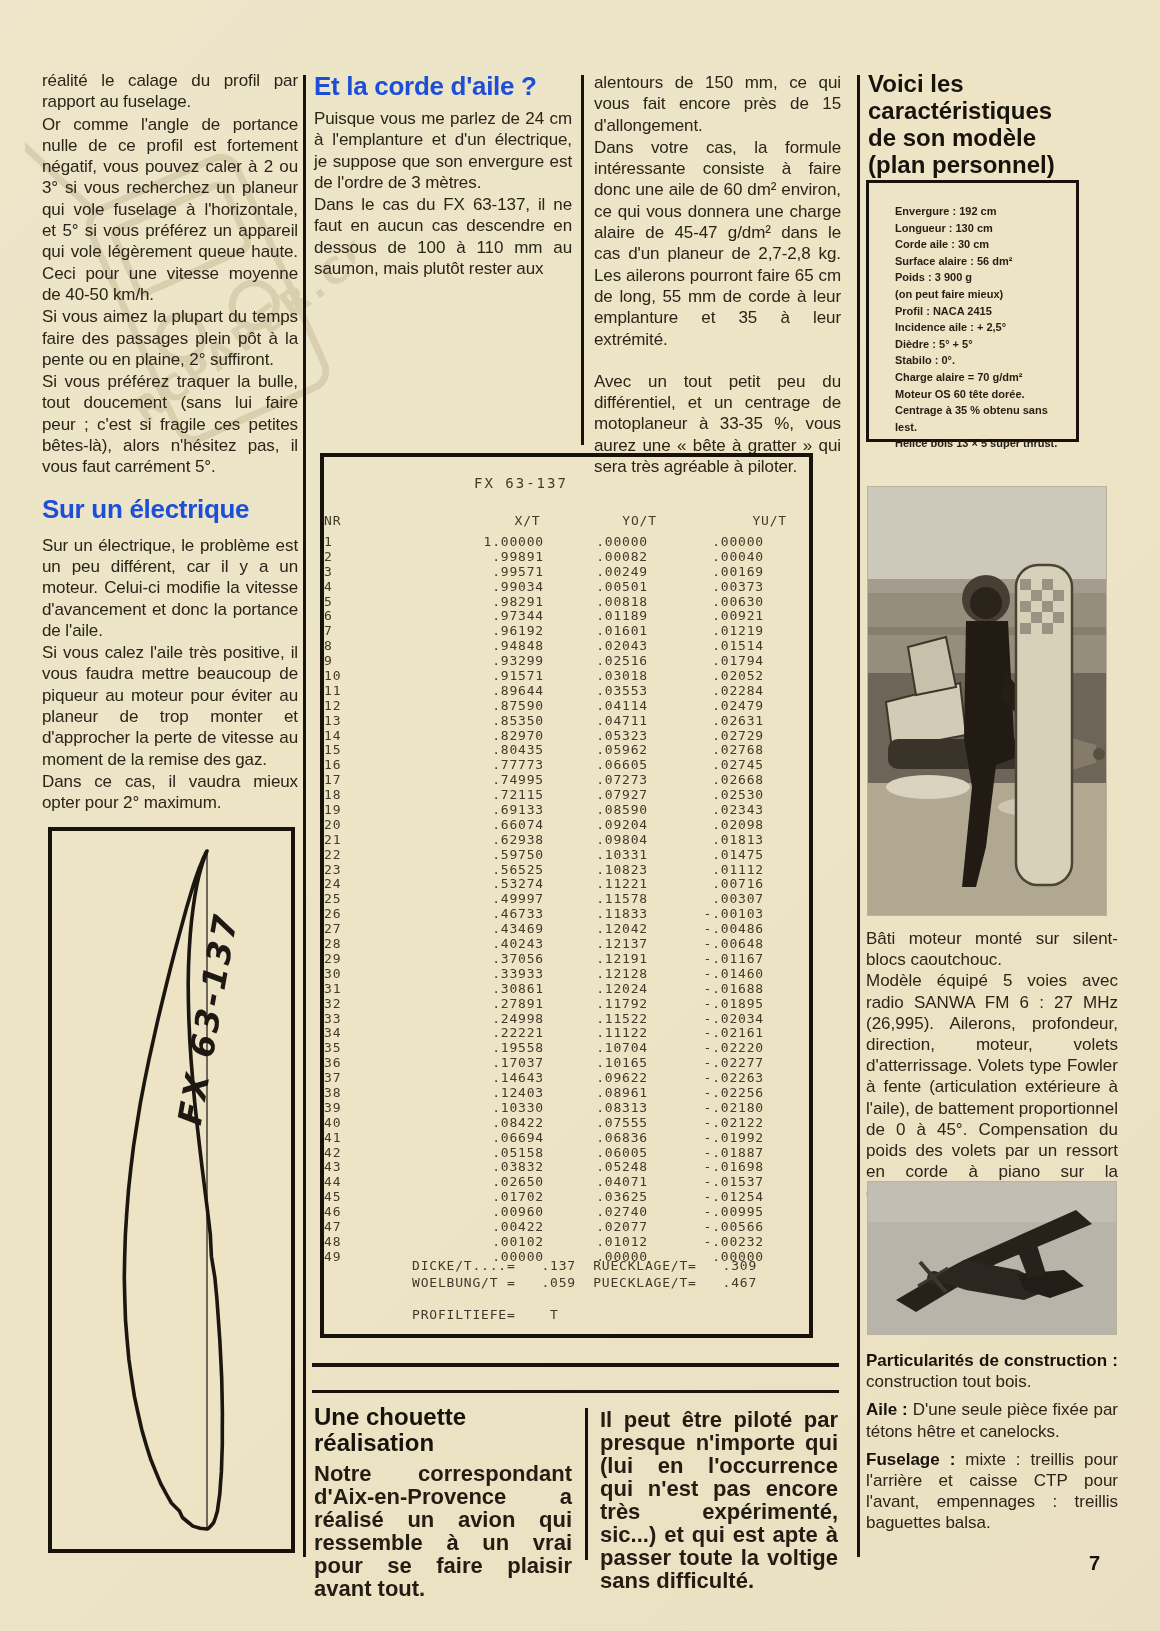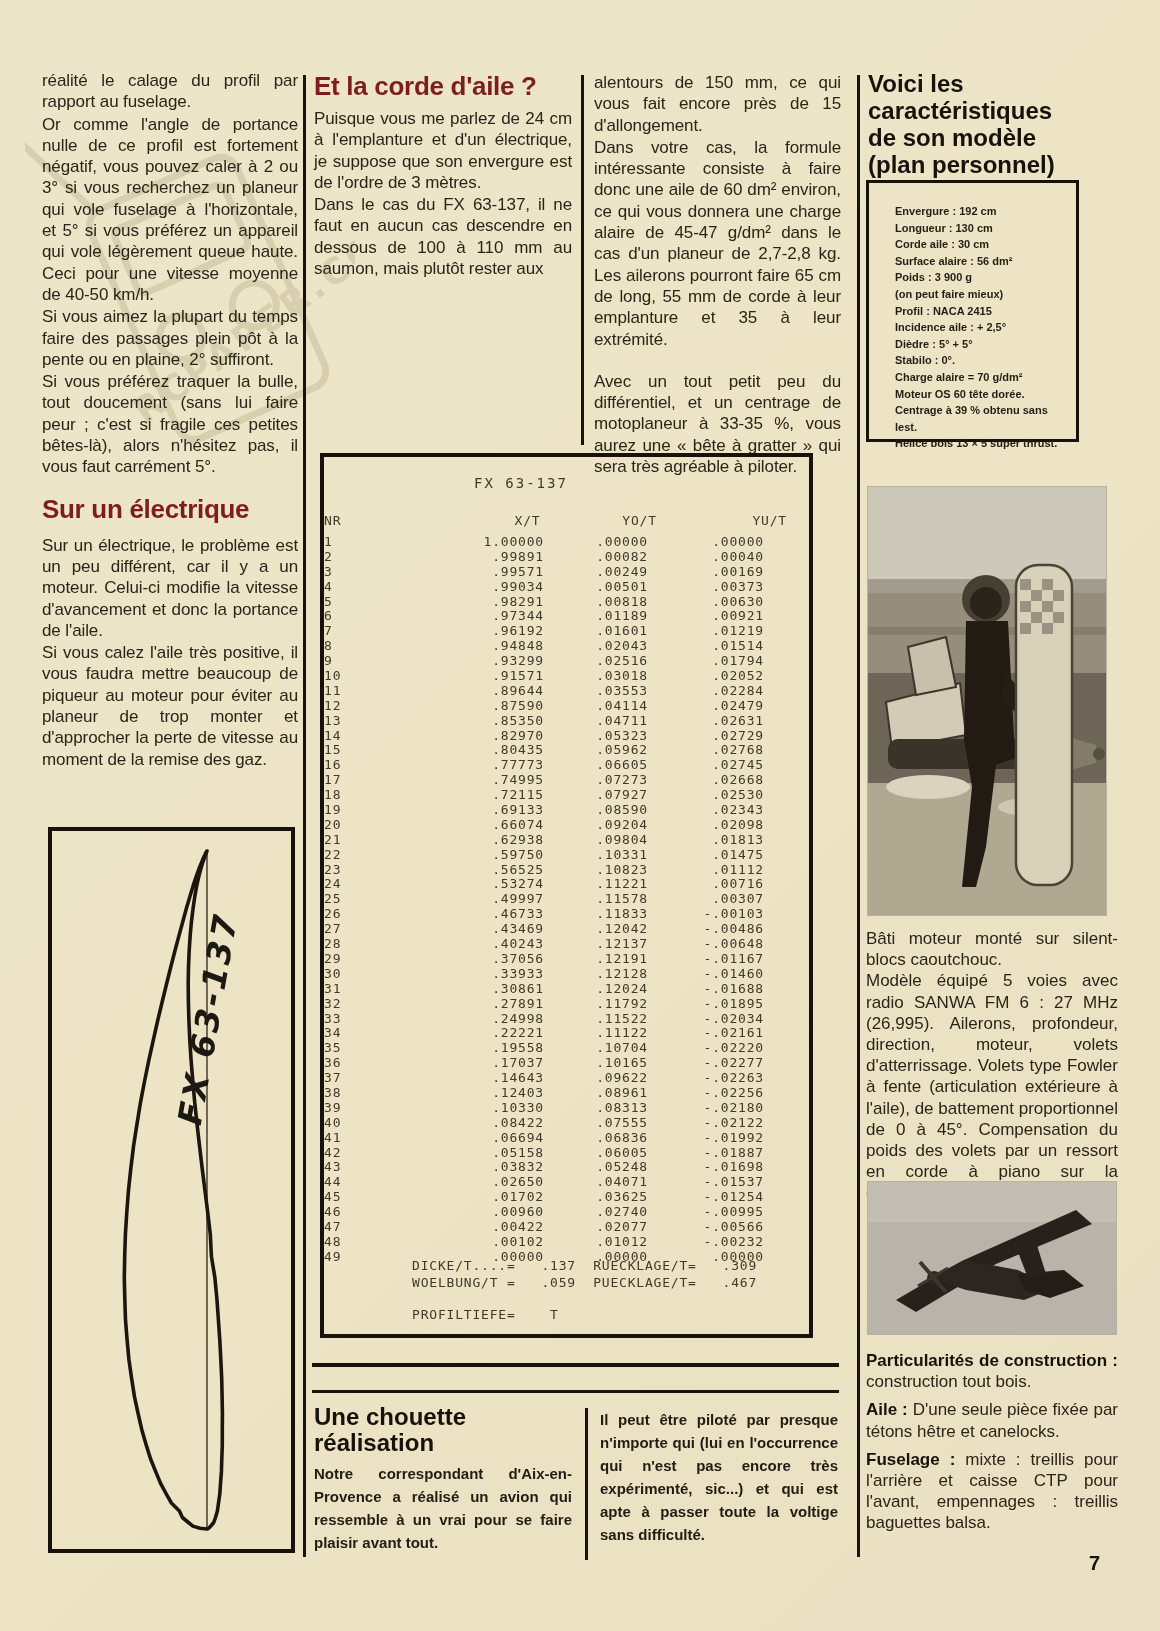--- a/index.html
+++ b/index.html
@@ -4,21 +4,21 @@
 <style>
   html,body{margin:0;padding:0;}
   body{
     width:1160px;height:1631px;position:relative;overflow:hidden;
     background:linear-gradient(135deg,#ece5c9 0%,#ece4c4 55%,#eadfc2 100%);
     font-family:"Liberation Sans",sans-serif;color:#2b2519;
     -webkit-font-smoothing:antialiased;
   }
   .col{position:absolute;text-align:justify;font-size:17px;line-height:21.3px;letter-spacing:-0.1px;}
   .col p{margin:0 0 1px 0;}
-  h2{font-size:26px;line-height:28px;margin:0;color:#7f1d1d;letter-spacing:-0.3px;}
+  h2{font-size:26px;line-height:28px;margin:0;color:#1d4ed8;letter-spacing:-0.3px;}
   .vrule{position:absolute;width:2.5px;background:#17130e;}
   .hrule{position:absolute;background:#17130e;}
   
   .airfoil-box{position:absolute;left:48px;top:827px;width:239px;height:718px;border:4px solid #17120c;background:transparent;}
   .airfoil-label{
     position:absolute;left:118px;top:290px;width:260px;
     transform:rotate(-80deg);transform-origin:left top;
     font-family:"DejaVu Sans",sans-serif;font-style:italic;font-weight:bold;
     font-size:33px;letter-spacing:3px;color:#1d1812;white-space:nowrap;
   }
@@ -46,21 +46,21 @@
   .photo{position:absolute;background:#c4c0b4;box-shadow:0 0 0 1px #b9b2a0;}
   .caption{position:absolute;left:866px;top:928px;width:252px;text-align:justify;font-size:17px;line-height:21.2px;}
   .caption p{margin:0;}
   .construction{position:absolute;left:866px;top:1350px;width:252px;text-align:justify;font-size:17px;line-height:21.2px;}
   .construction p{margin:0 0 7px 0;}
   .construction b{color:#17120c;}
   .page-num{position:absolute;left:1050px;top:1552px;width:50px;text-align:right;font-size:20px;font-weight:bold;color:#17120c;}
   
   .feat-left{position:absolute;left:314px;top:1404px;width:258px;}
   .feat-left h3{font-size:24px;line-height:26px;margin:0 0 6px 0;color:#17120c;width:210px;}
-  .feat-text{font-size:15px;line-height:23px;font-weight:bold;text-align:justify;color:#221c12;}
+  .feat-text{font-size:22px;line-height:23px;font-weight:bold;text-align:justify;color:#221c12;}
   .feat-right{position:absolute;left:600px;top:1408px;width:238px;}
   .watermark{position:absolute;left:25px;top:5px;opacity:0.16;pointer-events:none;}
 </style>
 </head>
 <body>
 
 <svg class="watermark" width="330" height="560" viewBox="0 0 330 560">
   <g stroke="#6f6434" fill="none" stroke-width="7">
     <g transform="rotate(-24 180 300)">
       <rect x="105" y="170" width="160" height="250" rx="18"></rect>
@@ -82,20 +82,21 @@
 <div class="hrule" style="left:312px;top:1390px;width:527px;height:3px;"></div>
 
 <div class="col" style="left:42px;top:70px;width:256px;">
   <p>réalité le calage du profil par rapport au fuselage.</p>
   <p>Or comme l'angle de portance nulle de ce profil est fortement négatif, vous pouvez caler à 2 ou 3° si vous recherchez un planeur qui vole fuselage à l'horizontale, et 5° si vous préférez un appareil qui vole légèrement queue haute. Ceci pour une vitesse moyenne de 40-50 km/h.</p>
   <p>Si vous aimez la plupart du temps faire des passages plein pôt à la pente ou en plaine, 2° suffiront.</p>
   <p>Si vous préférez traquer la bulle, tout doucement (sans lui faire peur ; c'est si fragile ces petites bêtes-là), alors n'hésitez pas, il vous faut carrément 5°.</p>
   <h2 style="margin:17px 0 12px 0;">Sur un électrique</h2>
   <p>Sur un électrique, le problème est un peu différent, car il y a un moteur. Celui-ci modifie la vitesse d'avancement et donc la portance de l'aile.</p>
   <p>Si vous calez l'aile très positive, il vous faudra mettre beaucoup de piqueur au moteur pour éviter au planeur de trop monter et d'approcher la perte de vitesse au moment de la remise des gaz.</p>
+  <p>Dans ce cas, il vaudra mieux opter pour 2° maximum.</p>
 </div>
 
 <div class="airfoil-box">
   <svg width="239" height="718" viewBox="0 0 239 718">
     <line x1="155" y1="20" x2="155" y2="698" stroke="#2a241c" stroke-width="1.3"></line>
     <path id="airfoil-path" fill="none" stroke="#1c1610" stroke-width="3.6" stroke-linejoin="round" stroke-linecap="round" d="M155.0,20.0L154.4,20.7L153.3,22.9L151.6,26.5L149.5,31.6L146.9,38.0L144.1,45.8L141.1,54.9L137.9,65.4L134.5,77.1L130.9,90.2L127.1,104.1L123.1,119.3L118.9,135.5L114.6,152.7L110.2,170.7L105.7,189.5L101.3,209.1L96.8,229.3L92.6,250.0L88.5,271.3L85.0,292.9L81.6,314.8L78.9,336.8L76.5,359.0L74.8,381.2L73.4,403.3L72.7,425.2L72.3,446.8L72.8,467.9L73.5,488.8L75.1,508.9L76.9,528.5L79.6,547.3L82.4,565.4L86.1,582.5L89.8,598.7L94.2,613.9L98.6,628.0L103.8,640.9L108.7,652.6L114.3,663.0L119.4,672.0L127.4,680.0L130.4,686.5L136.4,691.5L140.9,695.1L148.1,697.3L155.0,698.0L156.6,697.3L158.8,695.1L161.7,691.5L163.5,686.5L165.4,680.0L166.5,672.0L167.8,663.0L168.5,652.6L169.4,640.9L169.8,628.0L170.3,613.9L170.3,598.7L170.4,582.5L170.1,565.4L169.7,547.3L168.8,528.5L167.8,508.9L166.4,488.8L164.9,467.9L162.9,446.8L159.4,425.2L158.3,403.3L155.7,381.2L152.9,359.0L150.1,336.8L147.5,314.8L145.0,292.9L142.7,271.3L140.8,250.0L139.1,229.3L137.8,209.1L136.9,189.5L136.4,170.7L136.2,152.7L136.5,135.5L137.2,119.3L138.2,104.1L139.5,90.2L141.1,77.1L142.8,65.4L144.7,54.9L146.7,45.8L148.8,38.0L150.7,31.6L152.5,26.5L153.9,22.9L154.7,20.7L155.0,20.0Z"></path>
   </svg>
   <div class="airfoil-label">FX 63-137</div>
 </div>
 
@@ -432,21 +433,21 @@
     <div>Corde aile : 30 cm</div>
     <div>Surface alaire : 56 dm²</div>
     <div>Poids : 3 900 g</div>
     <div>(on peut faire mieux)</div>
     <div>Profil : NACA 2415</div>
     <div>Incidence aile : + 2,5°</div>
     <div>Dièdre : 5° + 5°</div>
     <div>Stabilo : 0°.</div>
     <div>Charge alaire = 70 g/dm²</div>
     <div>Moteur OS 60 tête dorée.</div>
-    <div>Centrage à 39 % obtenu sans lest.</div>
+    <div>Centrage à 35 % obtenu sans lest.</div>
     <div>Hélice bois 13 × 5 super thrust.</div>
   </div>
 
 <div class="photo" style="left:868px;top:487px;width:238px;height:428px;">
   <svg width="238" height="428" viewBox="0 0 238 428">
     <rect width="238" height="428" fill="#ccc8ba"></rect>
     <rect y="92" width="238" height="14" fill="#a39c8d"></rect>
     <rect y="106" width="238" height="80" fill="#968e7c"></rect>
     <rect y="140" width="238" height="8" fill="#877f6d"></rect>
     <rect y="186" width="238" height="110" fill="#6d6557"></rect>

